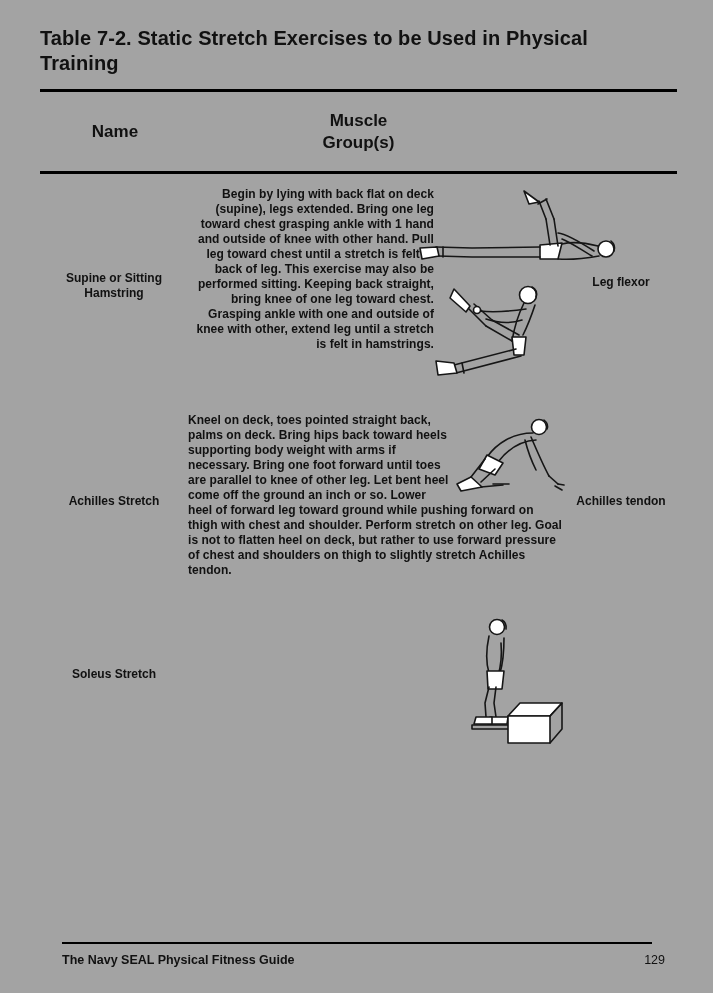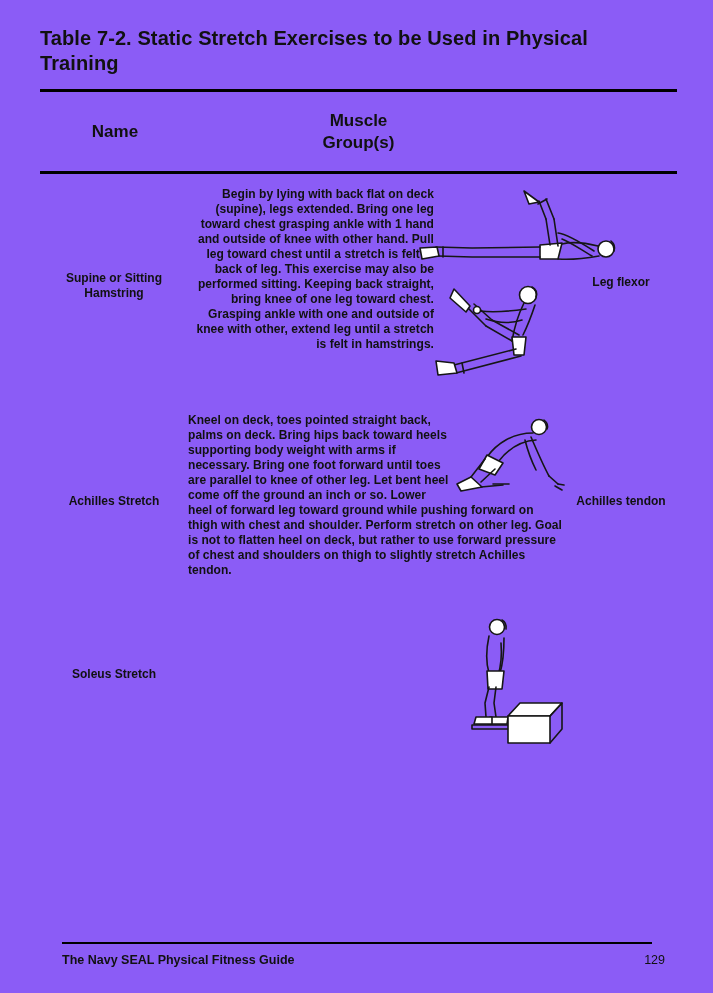--- a/index.html
+++ b/index.html
@@ -1,19 +1,19 @@
 <!DOCTYPE html>
 <html><head>
 <meta charset="utf-8">
 <style>
   html,body { margin:0; padding:0; background:#e8e8e8; }
   .page {
     position:relative;
     width:713px; height:993px;
-    background:#8b5cf6;
+    background:#a3a3a3;
     margin:0 auto;
     box-sizing:border-box;
     padding:26px 36px 26px 40px;
     display:flex; flex-direction:column;
     font-family:"Liberation Sans", sans-serif;
     color:#111;
     overflow:hidden;
   }
   .title {
     font-size:20px; font-weight:bold; line-height:25px;

